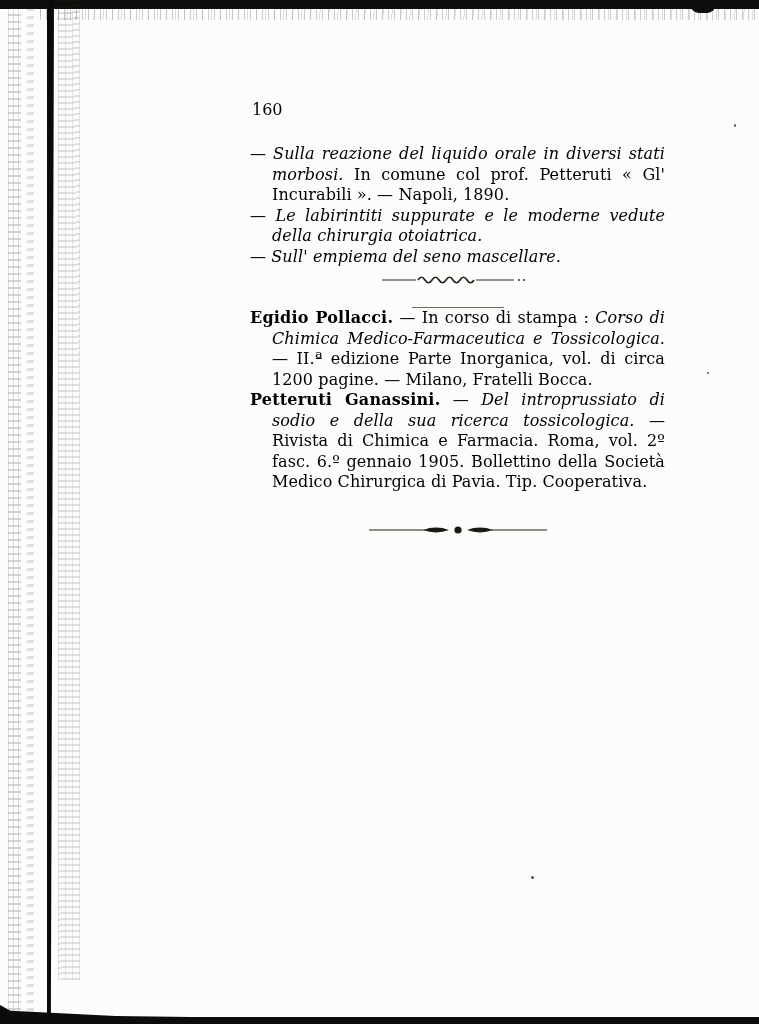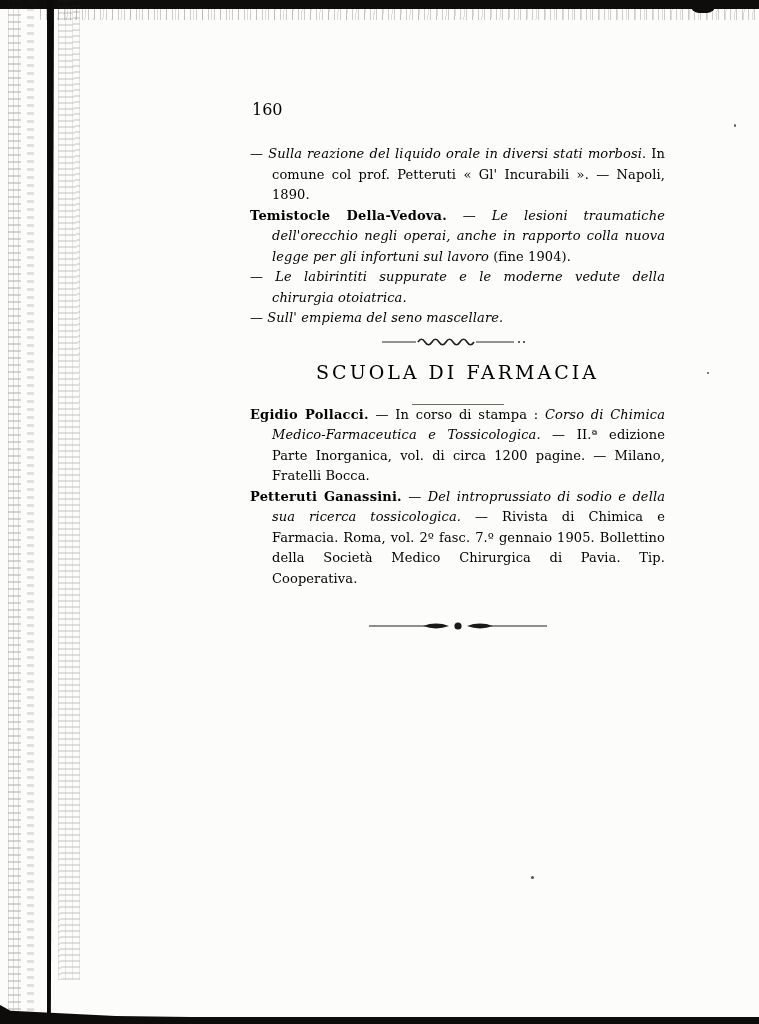--- a/index.html
+++ b/index.html
@@ -52,21 +52,21 @@
   .speck-1 { left: 531px; top: 876px; width: 3px; height: 3px; }
   .speck-2 { left: 734px; top: 124px; width: 2px; height: 3px; }
   .speck-3 { left: 707px; top: 372px; width: 2px; height: 2px; }
 
   
   .content { position: absolute; left: 250px; top: 100px; width: 415px; }
   .page-number { font-size: 16px; margin: 0 0 25px 2px; }
 
   p.entry {
     margin: 0;
-    font-size: 13px;
+    font-size: 16px;
     line-height: 20.5px;
     text-align: justify;
     padding-left: 22px;
     text-indent: -22px;
     letter-spacing: 0.1px;
   }
   .seg-roman { font-style: normal; }
   .seg-italic { font-style: italic; }
   .seg-bold { font-weight: 700; letter-spacing: 0.2px; }
 
@@ -102,40 +102,38 @@
   <div class="speck speck-1"></div>
   <div class="speck speck-2"></div>
   <div class="speck speck-3"></div>
 
   <div class="content">
 
     <div class="page-number">160</div>
 
     <p class="entry"><span class="seg-roman">— </span><span class="seg-italic">Sulla reazione del liquido orale in diversi stati morbosi.</span><span class="seg-roman"> In comune col prof. Petteruti « Gl' Incurabili ». — Napoli, 1890.</span></p>
 
-    <p class="entry mt-section"><span class="seg-bold">Temistocle Della-Vedova.</span><span class="seg-roman"> — </span><span class="seg-italic">Le lesioni traumatiche dell'orecchio negli operai, anche in rapporto colla nuova legge per gli infortuni sul lavoro</span><span class="seg-roman"> (fine 1904).</span></p>
     <p class="entry"><span class="seg-roman">— </span><span class="seg-italic">Le labirintiti suppurate e le moderne vedute della chirurgia otoiatrica.</span></p>
     <p class="entry"><span class="seg-roman">— </span><span class="seg-italic">Sull' empiema del seno mascellare.</span></p>
 
     <div class="divider-squiggle">
       <svg width="160" height="14" viewBox="0 0 160 14" aria-hidden="true">
         <path d="M4 7 h34" stroke="#2c2a26" stroke-width="1.1" fill="none"></path>
         <path d="M40 7 q3.5 -5.5 7 0 t7 0 t7 0 t7 0 t7 0 t7 0 t7 0 t7 0" stroke="#23211d" stroke-width="1.7" fill="none"></path>
         <path d="M98 7 h38" stroke="#2c2a26" stroke-width="1.1" fill="none"></path>
         <circle cx="141" cy="7" r="1" fill="#2c2a26"></circle>
         <circle cx="146" cy="7" r="1" fill="#2c2a26"></circle>
       </svg>
     </div>
 
-    <h2 class="section-heading">SCUOLA DI FARMACIA</h2>
     <div class="heading-rule"></div>
 
     <p class="entry mt-big"><span class="seg-bold">Egidio Pollacci.</span><span class="seg-roman"> — In corso di stampa : </span><span class="seg-italic">Corso di Chimica Medico-Farmaceutica e Tossicologica.</span><span class="seg-roman"> — II.ª edizione Parte Inorganica, vol. di circa 1200 pagine. — Milano, Fratelli Bocca.</span></p>
 
-    <p class="entry mt-section"><span class="seg-bold">Petteruti Ganassini.</span><span class="seg-roman"> — </span><span class="seg-italic">Del introprussiato di sodio e della sua ricerca tossicologica.</span><span class="seg-roman"> — Rivista di Chimica e Farmacia. Roma, vol. 2º fasc. 7.º gennaio 1905. Bollettino della Società Medico Chirurgica di Pavia. Tip. Cooperativa.</span></p>
+    <p class="entry mt-section"><span class="seg-bold">Petteruti Ganassini.</span><span class="seg-roman"> — </span><span class="seg-italic">Del introprussiato di sodio e della sua ricerca tossicologica.</span><span class="seg-roman"> — Rivista di Chimica e Farmacia. Roma, vol. 2º fasc. 6.º gennaio 1905. Bollettino della Società Medico Chirurgica di Pavia. Tip. Cooperativa.</span></p>
 
     <div class="end-ornament">
       <svg width="190" height="16" viewBox="0 0 190 16" aria-hidden="true">
         <path d="M6 8 h56" stroke="#23211d" stroke-width="1.2" fill="none"></path>
         <path d="M60 8 Q73 3.2 86 8 Q73 12.8 60 8 Z" fill="#1b1916"></path>
         <circle cx="95" cy="8" r="3.6" fill="#1b1916"></circle>
         <path d="M104 8 Q117 3.2 130 8 Q117 12.8 104 8 Z" fill="#1b1916"></path>
         <path d="M128 8 h56" stroke="#23211d" stroke-width="1.2" fill="none"></path>
       </svg>
     </div>

